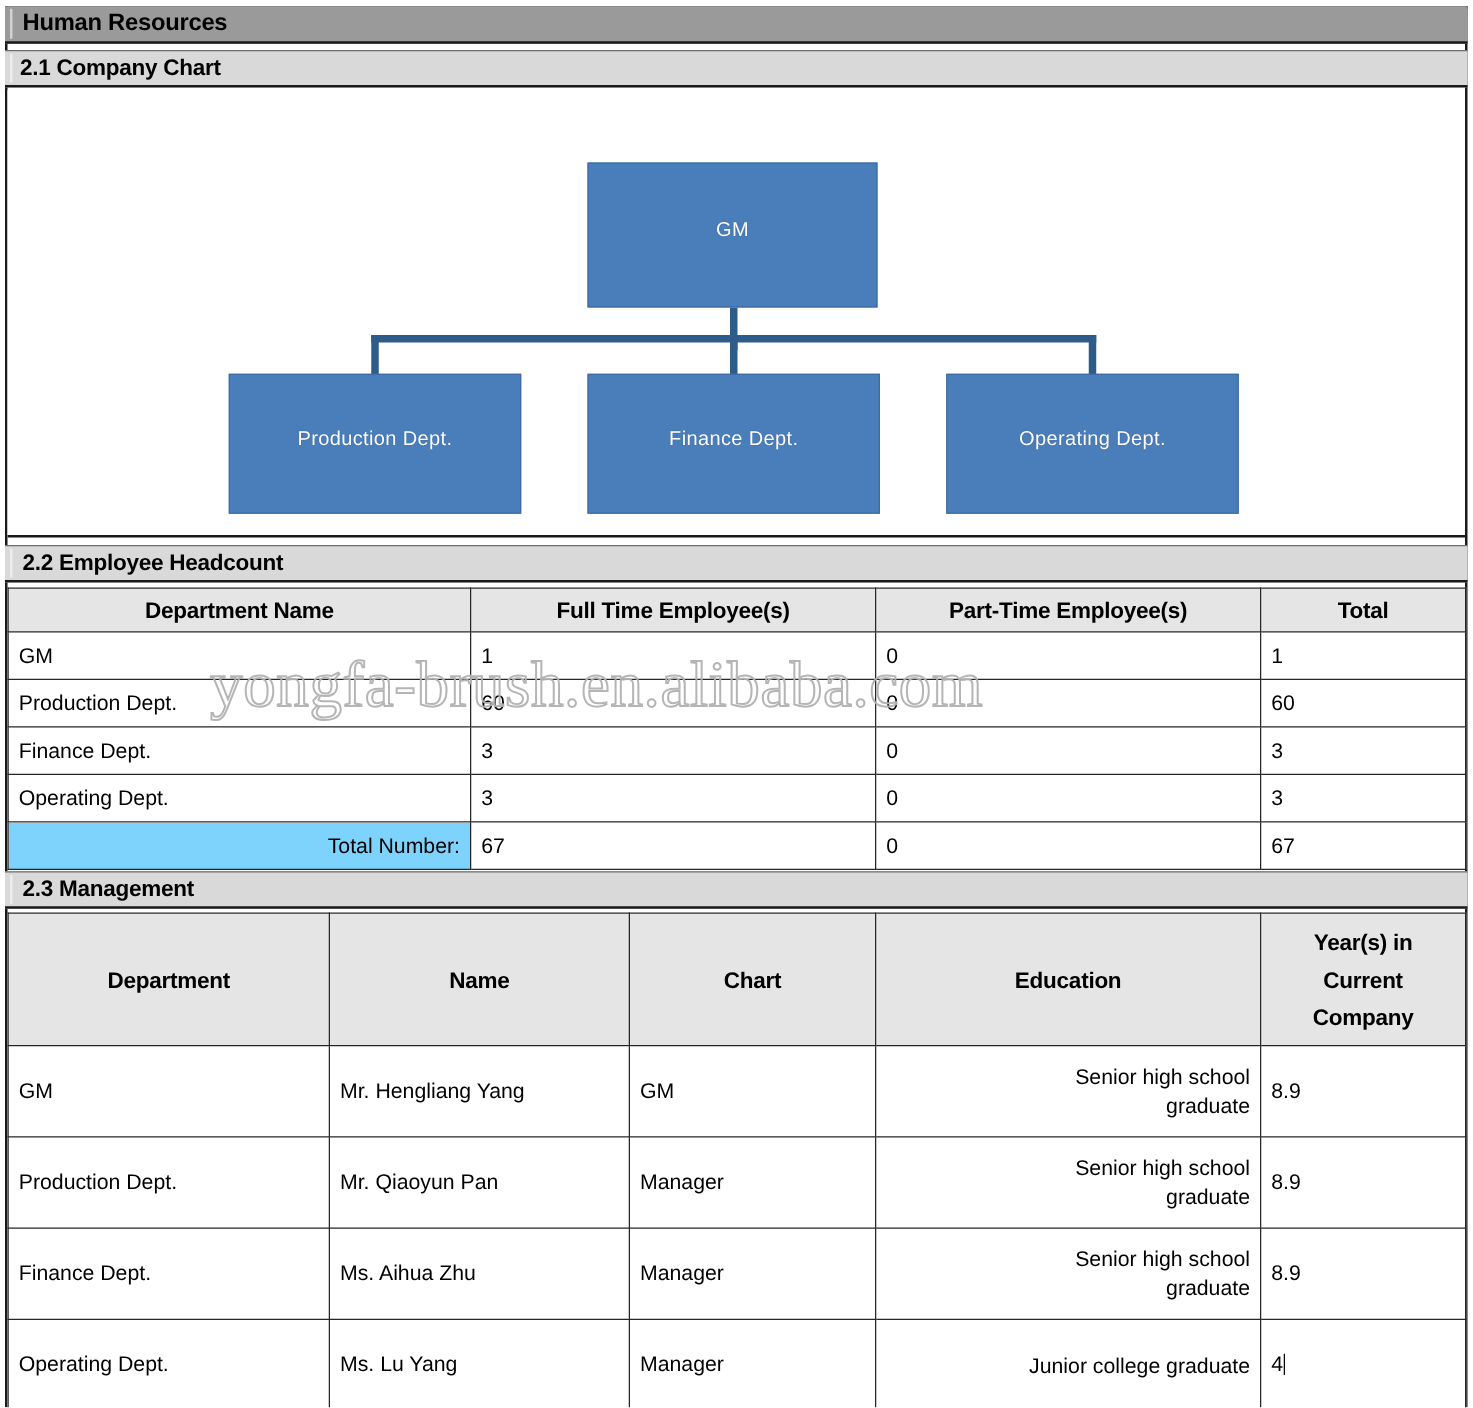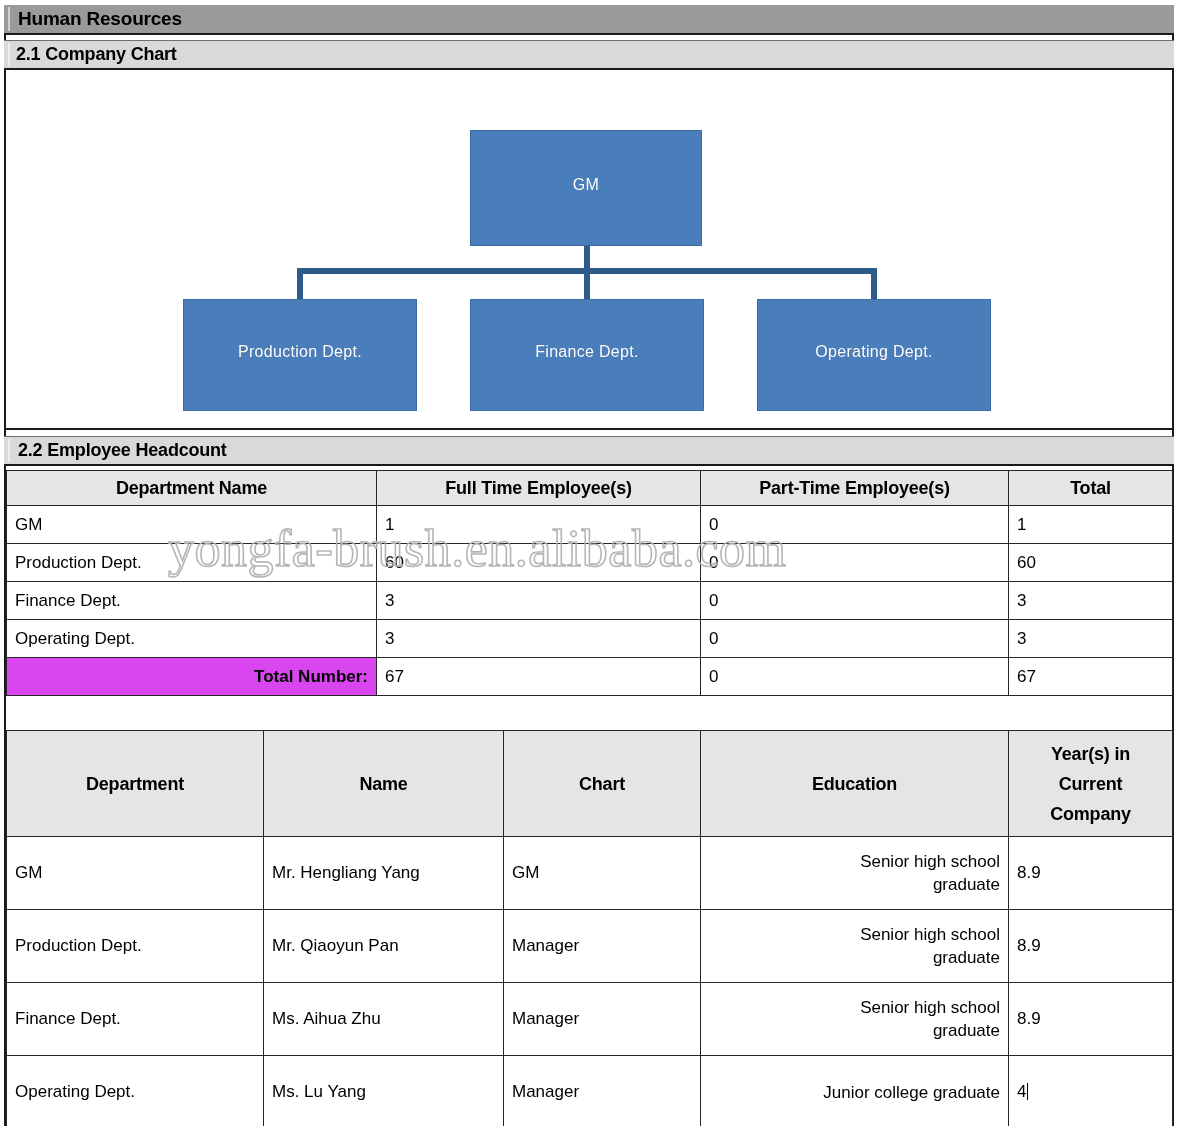--- a/index.html
+++ b/index.html
@@ -123,22 +123,22 @@
   table.grid th {
     background: #e5e5e5;
     font-weight: bold;
     text-align: center;
     font-size: 18px;
     letter-spacing: -0.2px;
   }
   td.val { text-align: left; }
   td.lbl { text-align: left; }
   td.totlabel {
-    background: #d946ef;
-    font-weight: bold;
+    background: #7dd3fc;
+    font-weight: normal;
     text-align: right;
     padding-right: 12px;
     font-size: 18px;
   }
 
   
   #headcount { top: 470px; }
   #headcount tr { height: 38px; }
   #headcount tr.hdr { height: 35px; }
 
@@ -258,20 +258,24 @@
       </tr>
       <tr>
         <td class="totlabel">Total Number:</td>
         <td class="val">67</td>
         <td class="val">0</td>
         <td class="val">67</td>
       </tr>
     </tbody>
   </table>
 
+  <div class="bar bar-sub" style="top:697px; width:1170px; left:4px;">
+    <div class="bar-inner-left"></div>
+    <span>2.3 Management</span>
+  </div>
 
   <table class="grid" id="management" style="left:6px;">
     <colgroup>
       <col style="width:257px">
         <col style="width:240px">
         <col style="width:197px">
         <col style="width:308px">
         <col style="width:164px">
     </colgroup>
     <tbody>

